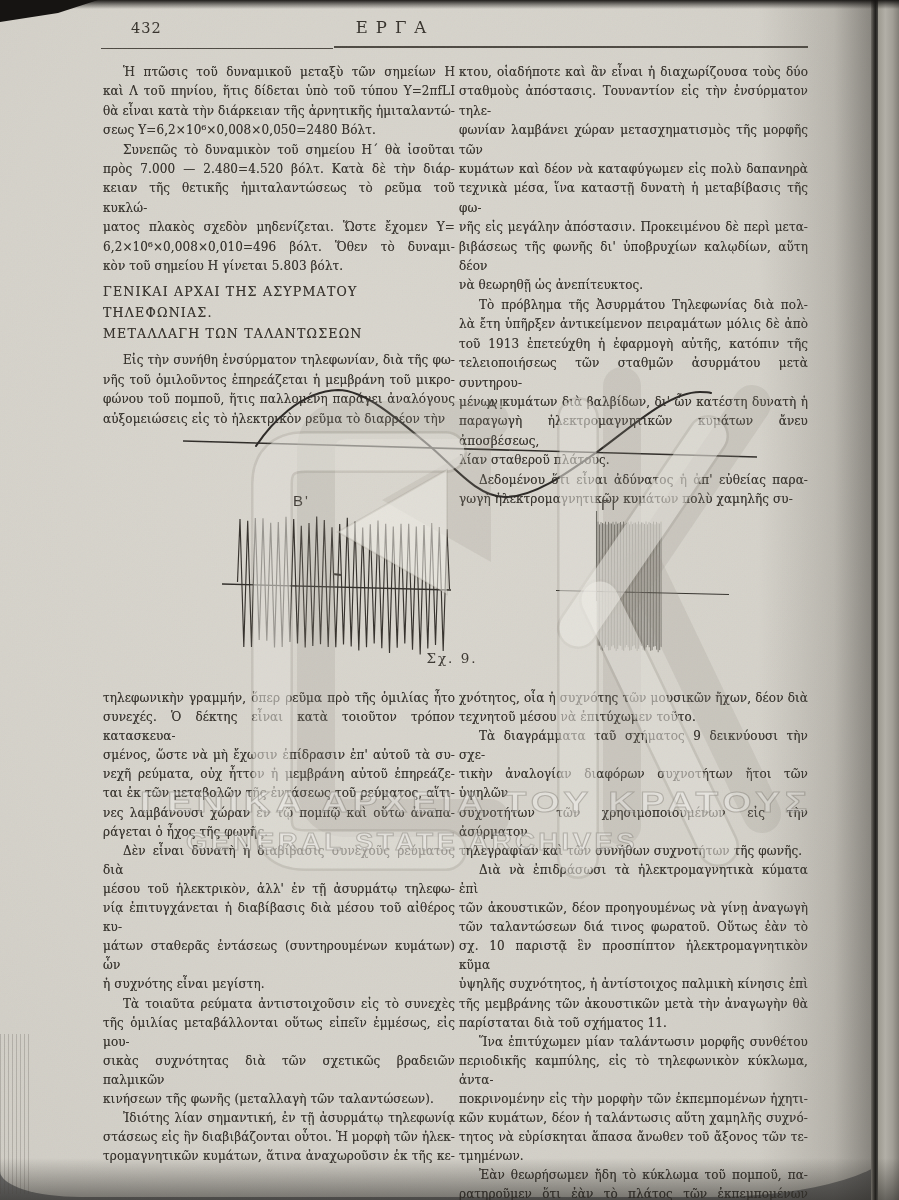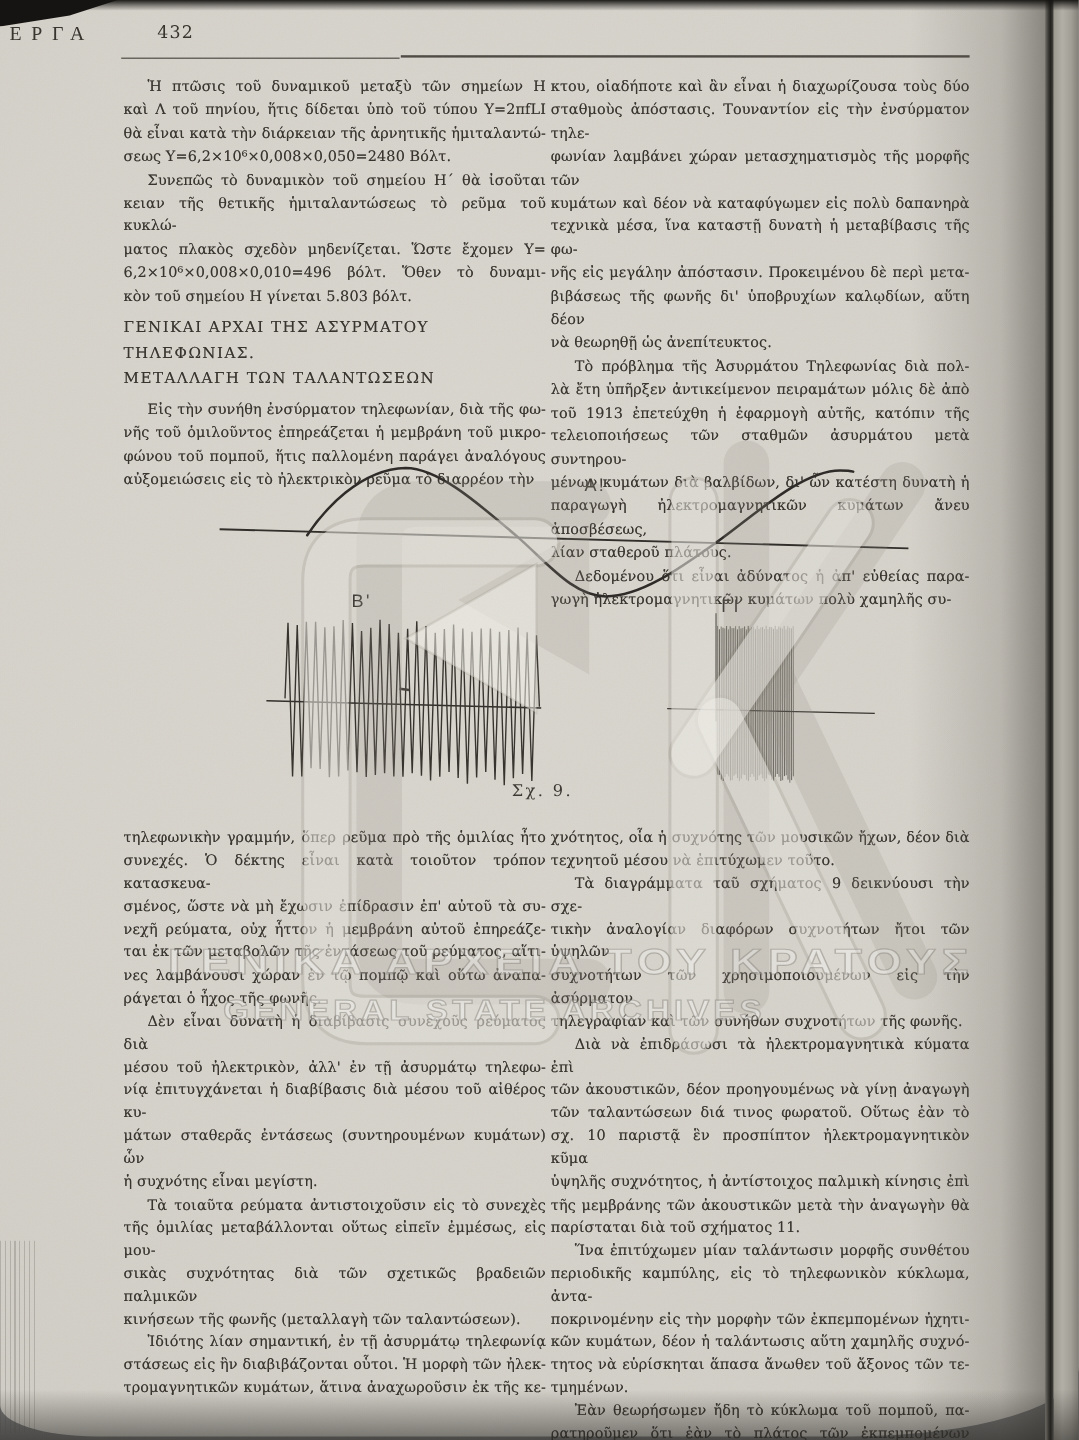--- a/index.html
+++ b/index.html
@@ -3,22 +3,22 @@
 <meta charset="utf-8">
 <style>
   html,body{margin:0;padding:0;background:#141312;}
   #stage{position:relative;width:899px;height:1200px;overflow:hidden;background:#737373;
          font-family:"DejaVu Serif", serif;}
   #page{position:absolute;left:0;top:0;width:899px;height:1197px;
         background:radial-gradient(ellipse at 42% 38%, #d9d6ce 0%, #d5d2ca 55%, #cecbc3 100%);
         border-bottom-left-radius:80px 26px;border-bottom-right-radius:190px 58px;}
   
   .pagenum{position:absolute;left:131px;top:20px;font-size:14.5px;color:#35312b;letter-spacing:1px;}
-  .journal{position:absolute;left:0;top:18px;width:782px;text-align:left;font-size:16.5px;
-           color:#35312b;letter-spacing:8px;text-indent:8px;font-family:Liberation Serif, serif;}
+  .journal{position:absolute;left:0;top:18px;width:782px;text-align:center;font-size:16.5px;
+           color:#35312b;letter-spacing:8px;text-indent:8px;}
   .rule1{position:absolute;left:101px;top:48px;width:232px;height:1.4px;background:#4d4942;}
   .rule2{position:absolute;left:334px;top:46px;width:474px;height:1.6px;background:#4d4942;}
   
   .col{position:absolute;color:#35312b;text-shadow:0 0 0.45px rgba(53,49,43,0.55);}
   .tl{text-align:justify;text-align-last:justify;letter-spacing:0.1px;}
   .tl.last{text-align-last:left;}
   .tl.ind{text-indent:20px;}
   .heading{font-size:12.6px;letter-spacing:1.2px;margin:5px 0 7px 0;
            line-height:21px;color:#35312b;}
   
@@ -53,20 +53,21 @@
     <div class="journal">ΕΡΓΑ</div>
     <div class="rule1"></div>
     <div class="rule2"></div>
     <div id="textroot">
         <div class="col" style="left: 103px; top: 63px; width: 352px; font-size: 12px; line-height: 19.4px;">
           <div class="tl ind">Ἡ πτῶσις τοῦ δυναμικοῦ μεταξὺ τῶν σημείων Η</div>
           <div class="tl">καὶ Λ τοῦ πηνίου, ἥτις δίδεται ὑπὸ τοῦ τύπου Υ=2πfLI</div>
           <div class="tl">θὰ εἶναι κατὰ τὴν διάρκειαν τῆς ἀρνητικῆς ἡμιταλαντώ-</div>
           <div class="tl last">σεως Υ=6,2×10⁶×0,008×0,050=2480 Βόλτ.</div>
           <div class="tl ind">Συνεπῶς τὸ δυναμικὸν τοῦ σημείου Η΄ θὰ ἰσοῦται</div>
+          <div class="tl">πρὸς 7.000 — 2.480=4.520 βόλτ. Κατὰ δὲ τὴν διάρ-</div>
           <div class="tl">κειαν τῆς θετικῆς ἡμιταλαντώσεως τὸ ρεῦμα τοῦ κυκλώ-</div>
           <div class="tl">ματος πλακὸς σχεδὸν μηδενίζεται. Ὥστε ἔχομεν Υ=</div>
           <div class="tl">6,2×10⁶×0,008×0,010=496 βόλτ. Ὅθεν τὸ δυναμι-</div>
           <div class="tl last">κὸν τοῦ σημείου Η γίνεται 5.803 βόλτ.</div>
           <div class="heading">
             <div>ΓΕΝΙΚΑΙ ΑΡΧΑΙ ΤΗΣ ΑΣΥΡΜΑΤΟΥ ΤΗΛΕΦΩΝΙΑΣ.</div>
             <div>ΜΕΤΑΛΛΑΓΗ ΤΩΝ ΤΑΛΑΝΤΩΣΕΩΝ</div>
           </div>
           <div class="tl ind">Εἰς τὴν συνήθη ἐνσύρματον τηλεφωνίαν, διὰ τῆς φω-</div>
           <div class="tl">νῆς τοῦ ὁμιλοῦντος ἐπηρεάζεται ἡ μεμβράνη τοῦ μικρο-</div>

